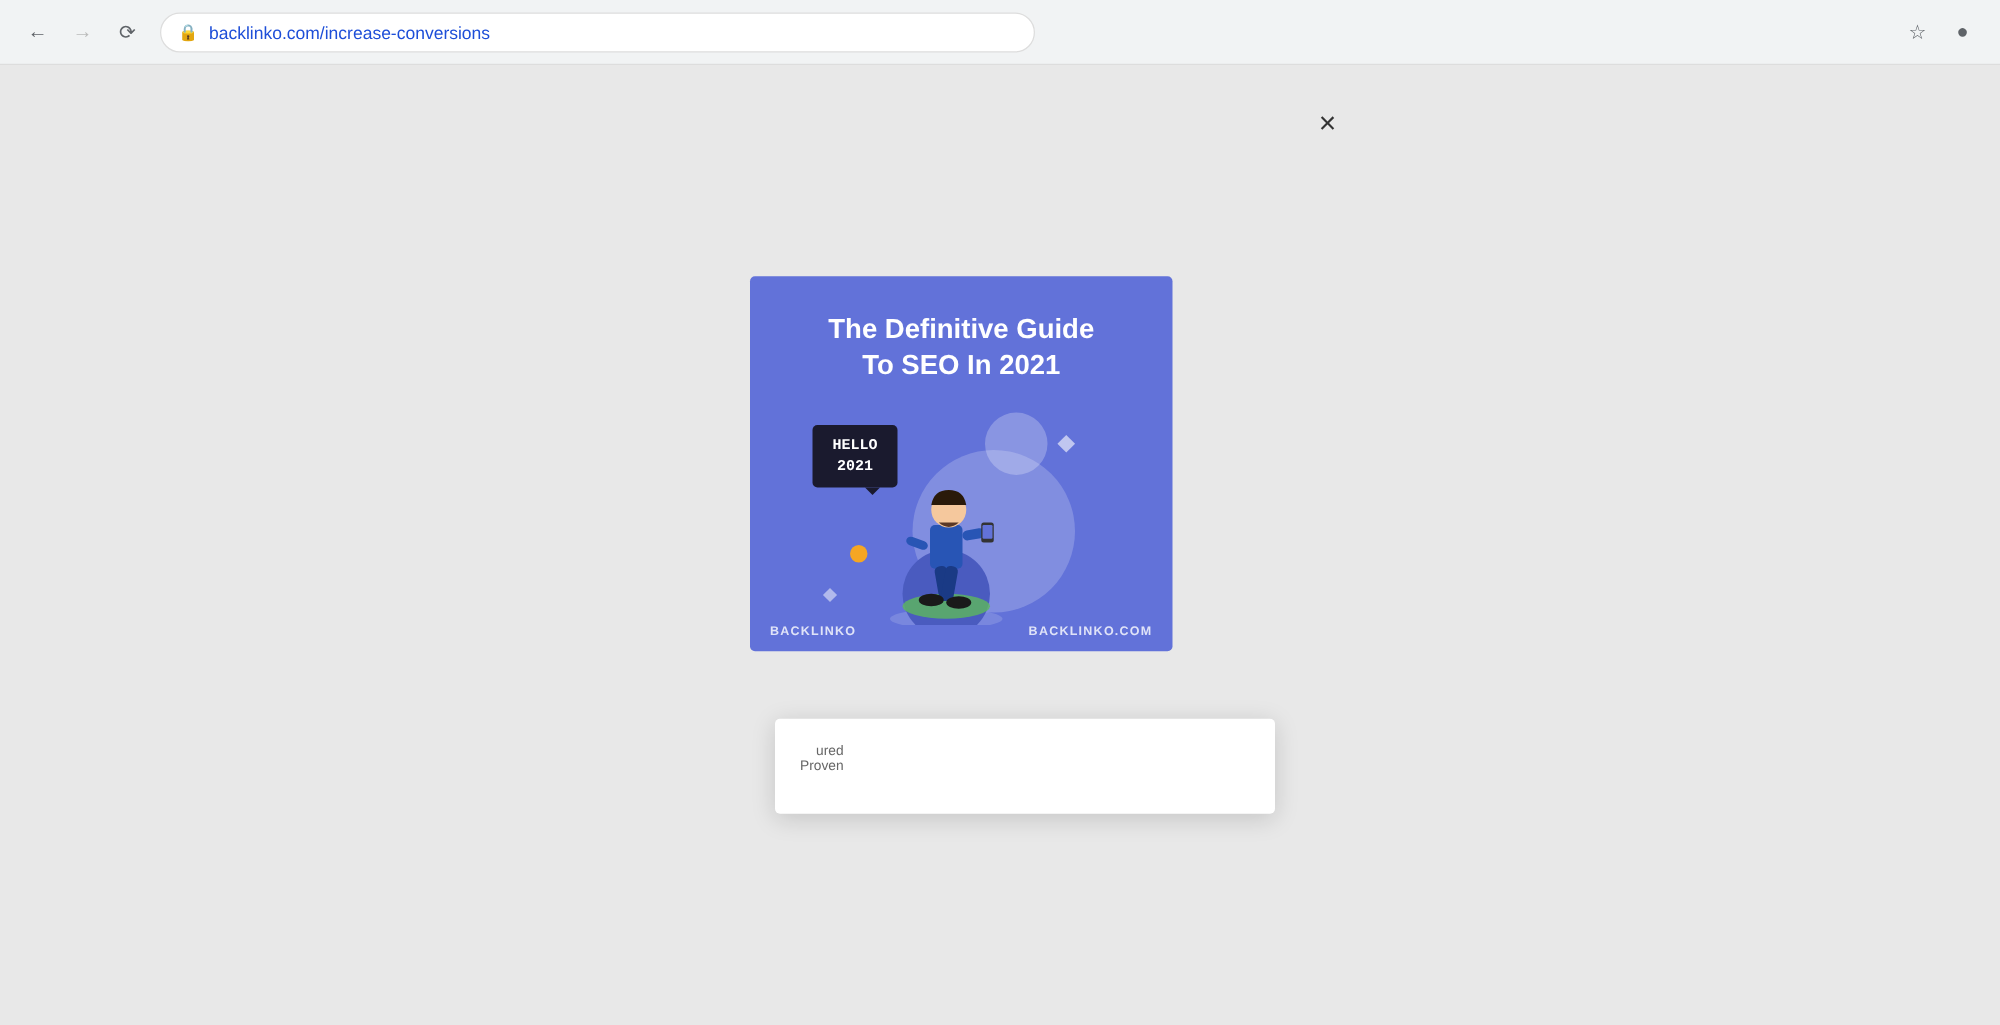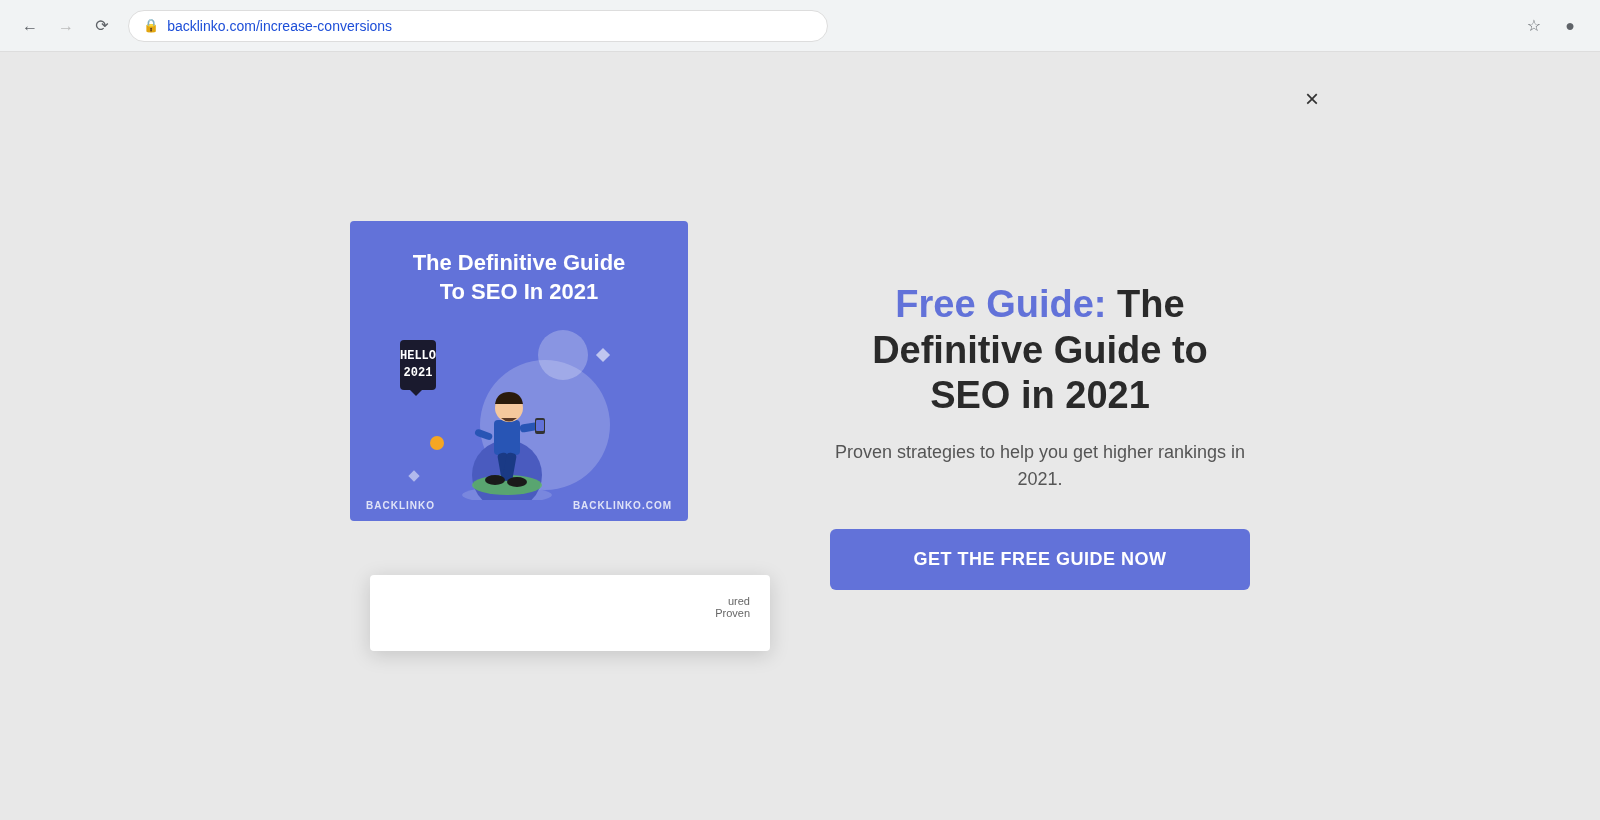--- a/index.html
+++ b/index.html
@@ -236,21 +236,21 @@
 
     
     .speech-bubble {
       position: absolute;
       left: 30px;
       top: 20px;
       background: #1a1a2e;
       color: white;
       font-size: 12px;
       font-weight: 700;
-      padding: 8px 0;
+      padding: 8px 16px;
       border-radius: 4px;
       text-align: center;
       line-height: 1.4;
       font-family: 'Courier New', monospace;
     }
 
     .speech-bubble::after {
       content: '';
       position: absolute;
       bottom: -6px;
@@ -283,21 +283,21 @@
     .preview-card {
       position: absolute;
       bottom: 0;
       right: -20px;
       width: 400px;
       background: white;
       border-radius: 4px;
       padding: 20px 20px 20px;
       box-shadow: 0 4px 20px rgba(0,0,0,0.15);
       display: flex;
-      flex-direction: column;
+      flex-direction: row;
     }
 
     
     .partial-text {
       font-size: 11px;
       color: #666;
       margin-bottom: 12px;
       text-align: right;
     }
 
@@ -479,22 +479,15 @@
         </div>
 
         <div class="chapter-icons">
 
 
 
         </div>
       </div>
     </div>
 
-    <div class="right-section">
-      <h1 class="guide-heading">
-        <span class="highlight">Free Guide:</span><span> The Definitive Guide to SEO in 2021</span>
-      </h1>
-      <p class="guide-description">Proven strategies to help you get higher rankings in 2021.</p>
-      <button class="cta-button">GET THE FREE GUIDE NOW</button>
-    </div>
 
   </div>
 </div>
 
 </body></html>

